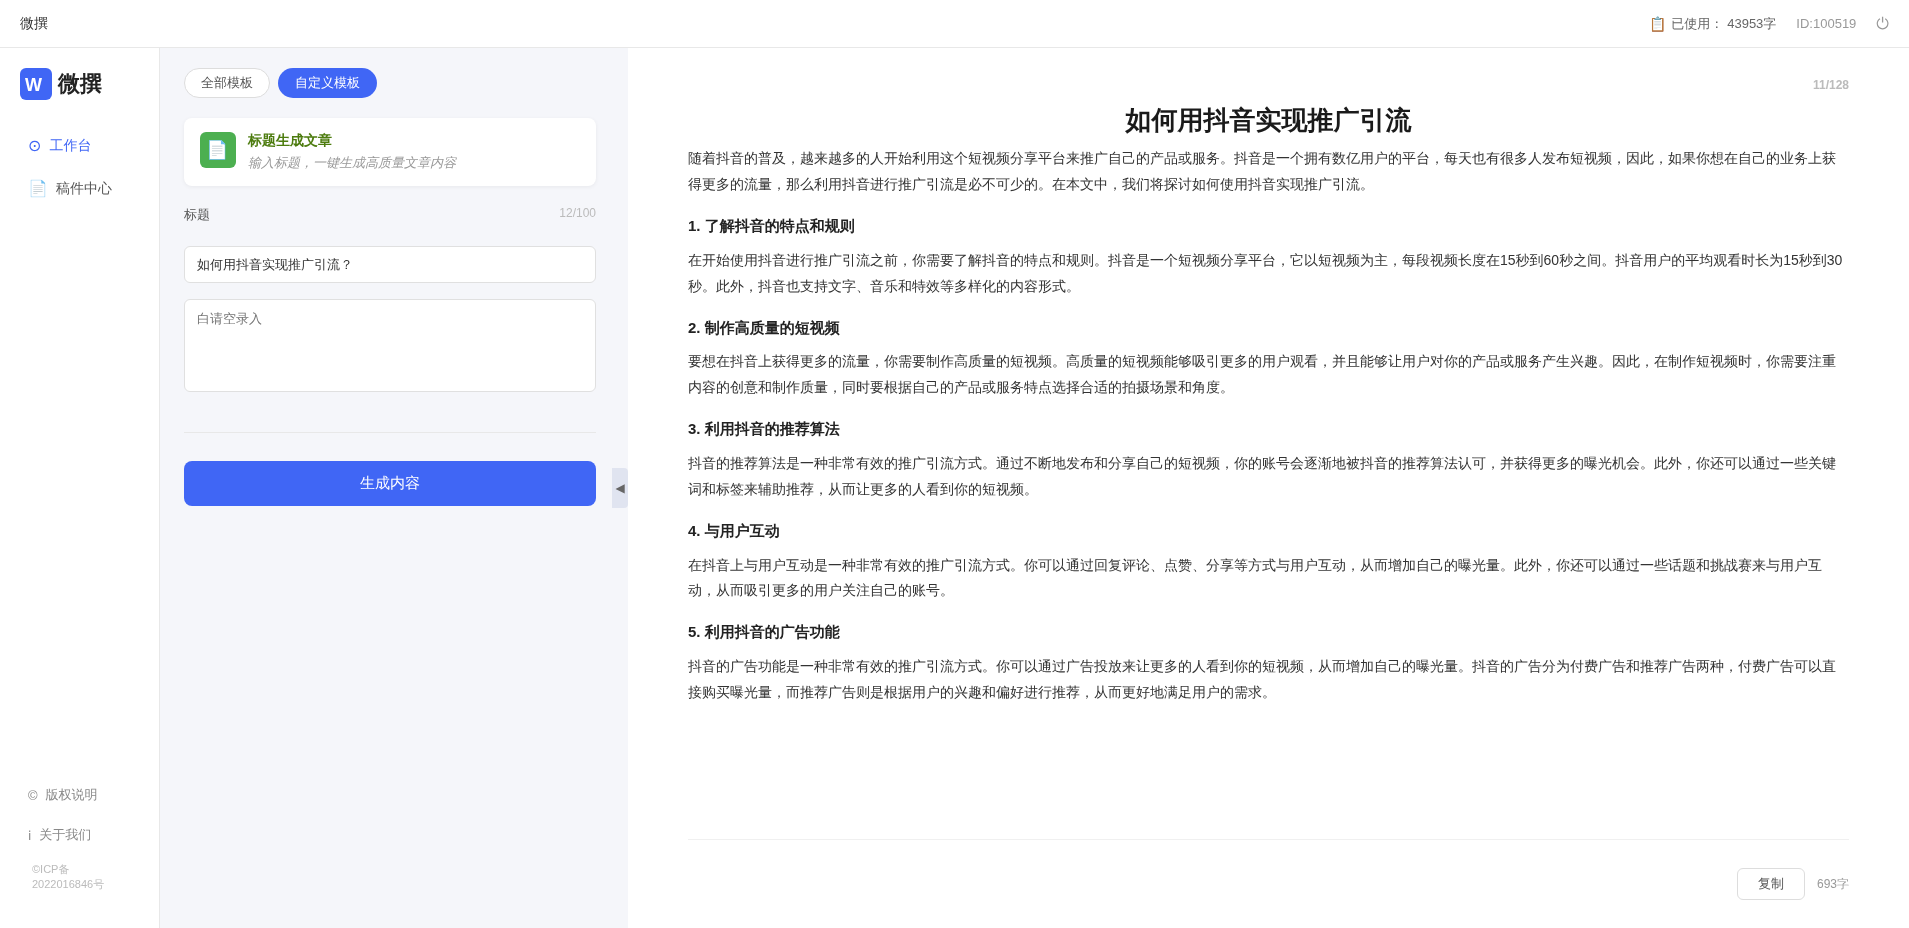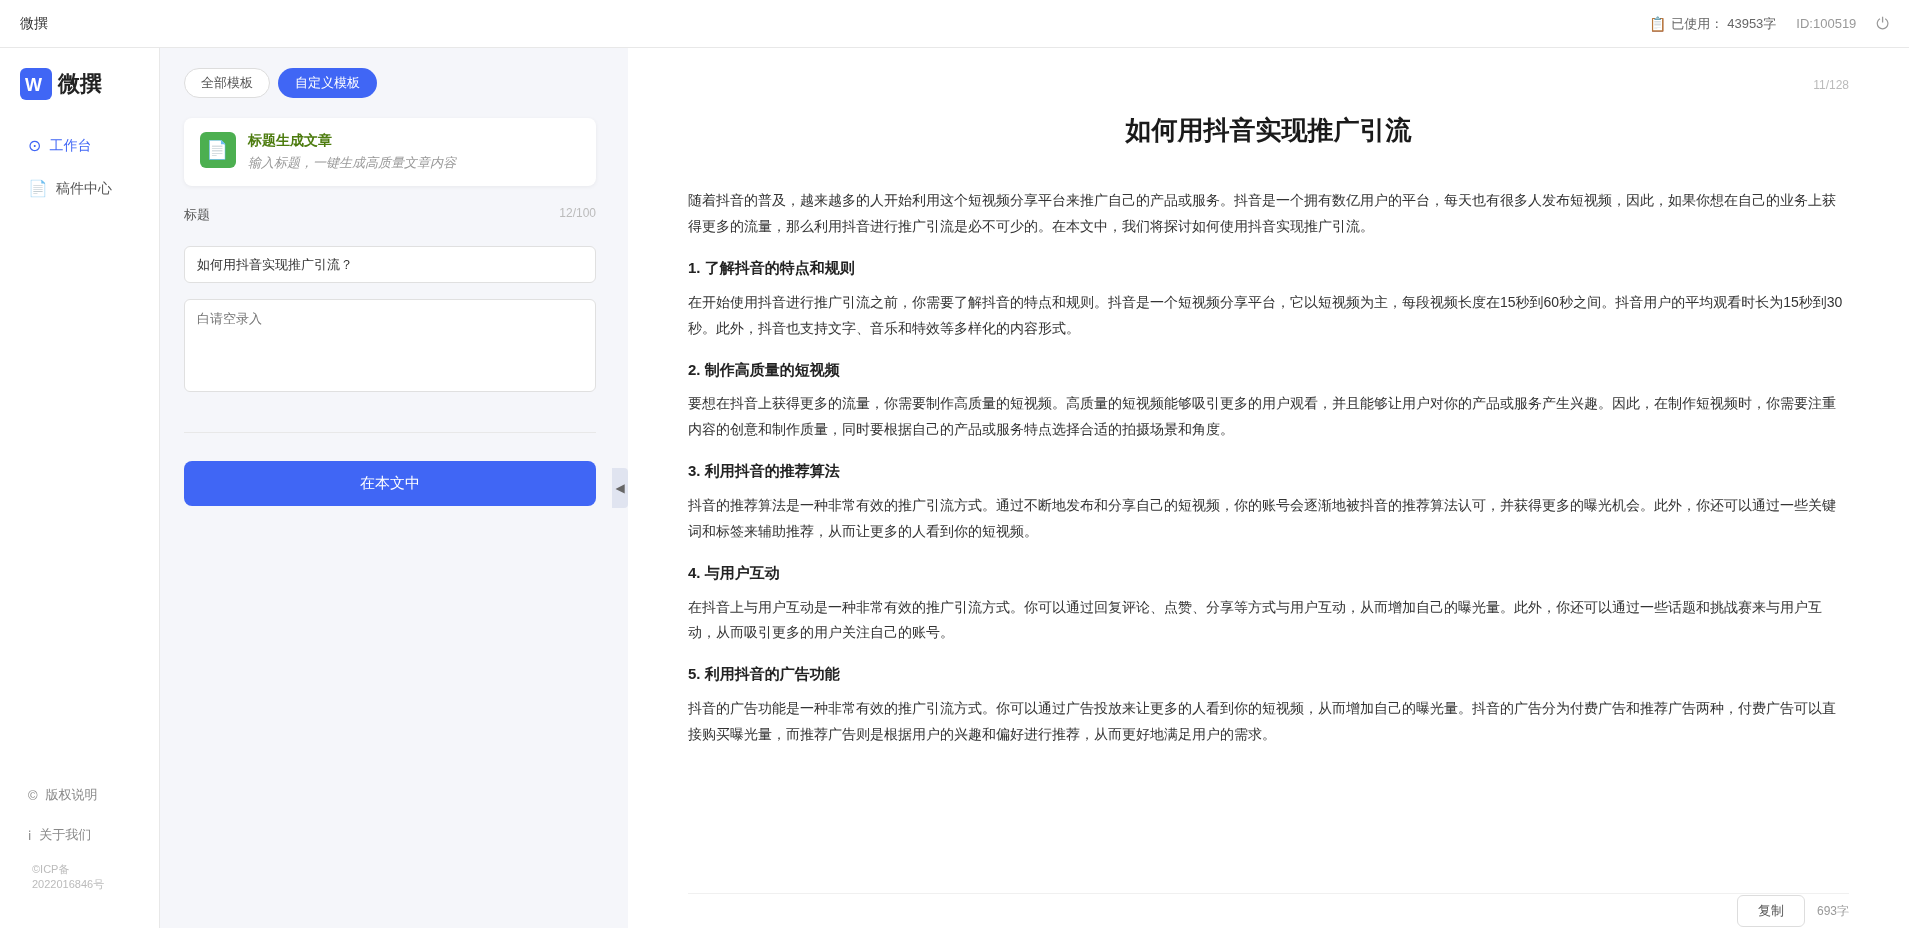--- a/index.html
+++ b/index.html
@@ -241,28 +241,29 @@
       background: #fff;
       display: flex;
       flex-direction: column;
       overflow: hidden;
       padding: 30px 60px 0;
     }
     .page-counter {
       text-align: right;
       font-size: 12px;
       color: #bbb;
-      margin-bottom: 20px;
+      margin-bottom: 10px;
+      font-weight: bold;
     }
     .article-title {
       font-size: 26px;
       font-weight: bold;
       color: #1a1a1a;
       text-align: center;
-      margin-bottom: 40px;
+      margin-bottom: 8px;
       line-height: 1.4;
     }
     .article-body {
       flex: 1;
       overflow-y: auto;
       font-size: 14px;
       color: #333;
       line-height: 1.85;
     }
     .article-body p { margin-bottom: 14px; }
@@ -271,21 +272,21 @@
       font-weight: 600;
       color: #222;
       margin-bottom: 8px;
       margin-top: 4px;
     }
     .right-panel-footer {
       display: flex;
       justify-content: flex-end;
       align-items: center;
       gap: 12px;
-      padding: 1px 0;
+      padding: 28px 0;
       border-top: 1px solid #f0f0f0;
       margin-top: 4px;
     }
     .copy-btn {
       padding: 6px 20px;
       background: #fff;
       border: 1px solid #ddd;
       border-radius: 6px;
       font-size: 13px;
       color: #555;
@@ -375,21 +376,21 @@
         </div>
         <input class="form-input" type="text" value="如何用抖音实现推广引流？" style="">
       </div>
 
       <div class="form-group">
         <textarea class="form-input placeholder-only" placeholder="白请空录入" style=""></textarea>
       </div>
 
       <hr class="form-divider">
 
-      <button class="generate-btn">在本文中</button>
+      <button class="generate-btn">生成内容</button>
     </div>
 
     <div class="collapse-arrow">◀</div>
 
     <div class="right-panel">
       <div class="page-counter">11/128</div>
       <div class="article-title">如何用抖音实现推广引流</div>
 
       <div class="article-body" id="article-body">
 

